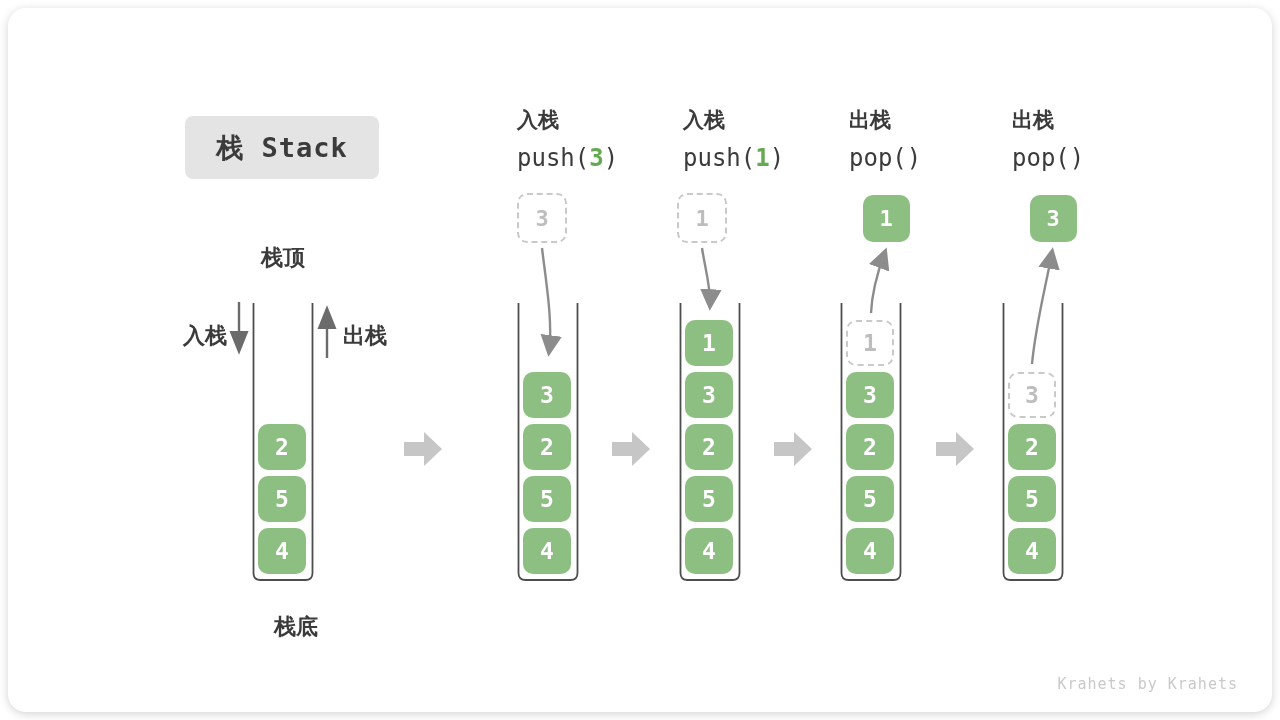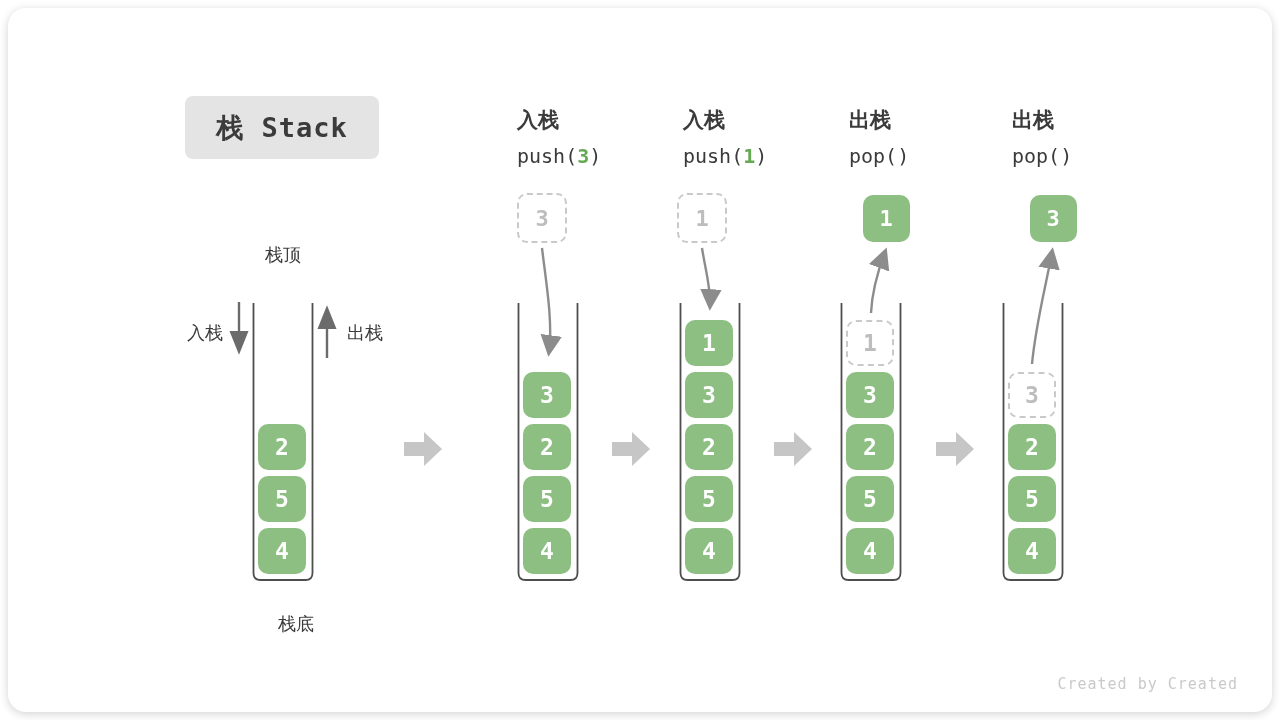--- a/index.html
+++ b/index.html
@@ -21,35 +21,35 @@
   #card{position:absolute;left:8px;top:8px;width:1264px;height:704px;
     background:#ffffff;border-radius:18px;box-shadow:0 2px 10px rgba(0,0,0,0.18);}
   #arrow-layer{position:absolute;left:0;top:0;width:1280px;height:720px;pointer-events:none;}
   .container-path{stroke:var(--wall-gray);stroke-width:1.8;fill:none;}
   .curve-arrow{stroke:var(--arrow-gray);stroke-width:2.4;fill:none;}
   .v-arrow{stroke:var(--varrow-gray);stroke-width:2.4;fill:none;}
   .block-arrow{fill:var(--block-gray);}
   #ah-c path{fill:var(--arrow-gray);}
   #ah-v path{fill:var(--varrow-gray);}
 
-  #title-badge{position:absolute;left:185px;top:96px;width:194px;height:63px;
+  #title-badge{position:absolute;left:185px;top:116px;width:194px;height:63px;
     background:var(--title-bg);border-radius:8px;display:flex;align-items:center;justify-content:center;
     font-family:"DejaVu Sans Mono",monospace;font-size:27px;font-weight:700;color:var(--text-dark);
     letter-spacing:1px;}
 
-  .cjk-label{position:absolute;font-size:18px;font-weight:400;color:var(--text-dark);
+  .cjk-label{position:absolute;font-size:22px;font-weight:700;color:var(--text-dark);
     text-align:center;white-space:nowrap;}
   #label-top{left:239px;top:243px;width:88px;}
   #label-bottom{left:252px;top:612px;width:88px;}
   #label-push{left:181px;top:321px;width:48px;}
   #label-pop{left:341px;top:321px;width:48px;}
 
   .col-header{position:absolute;top:106px;white-space:nowrap;}
   .op-label{font-size:21px;font-weight:700;color:var(--text-dark);}
-  .op-code{margin-top:10px;font-family:"DejaVu Sans Mono",monospace;font-size:20px;
+  .op-code{margin-top:10px;font-family:"DejaVu Sans Mono",monospace;font-size:24px;
     color:var(--text-dark);}
   .op-code .green{color:var(--code-green);font-weight:700;}
 
   .cell{position:absolute;width:48px;height:46px;border-radius:10px;
     display:flex;align-items:center;justify-content:center;
     font-family:"DejaVu Sans Mono",monospace;font-size:23px;font-weight:700;}
   .cell.solid{background:var(--cell-green);color:#ffffff;}
   .cell.dashed{background:#ffffff;border:2.5px dashed var(--dashed-gray);color:var(--dashed-text);}
 
   .float-box{position:absolute;border-radius:10px;display:flex;align-items:center;justify-content:center;
@@ -150,13 +150,13 @@
       <div class="op-label">出栈</div>
       <div class="op-code"><span>pop()</span></div>
     </div>
     <div class="float-box solid" style="left: 1029.5px;">3</div>
     <div class="cell dashed" style="left: 1008px; top: 372px;">3</div>
     <div class="cell solid" style="left: 1008px; top: 424px;">2</div>
     <div class="cell solid" style="left: 1008px; top: 476px;">5</div>
     <div class="cell solid" style="left: 1008px; top: 528px;">4</div>
   </div>
 
-<div id="watermark">Created by Created</div>
+<div id="watermark">Krahets by Krahets</div>
 
 </body></html>

